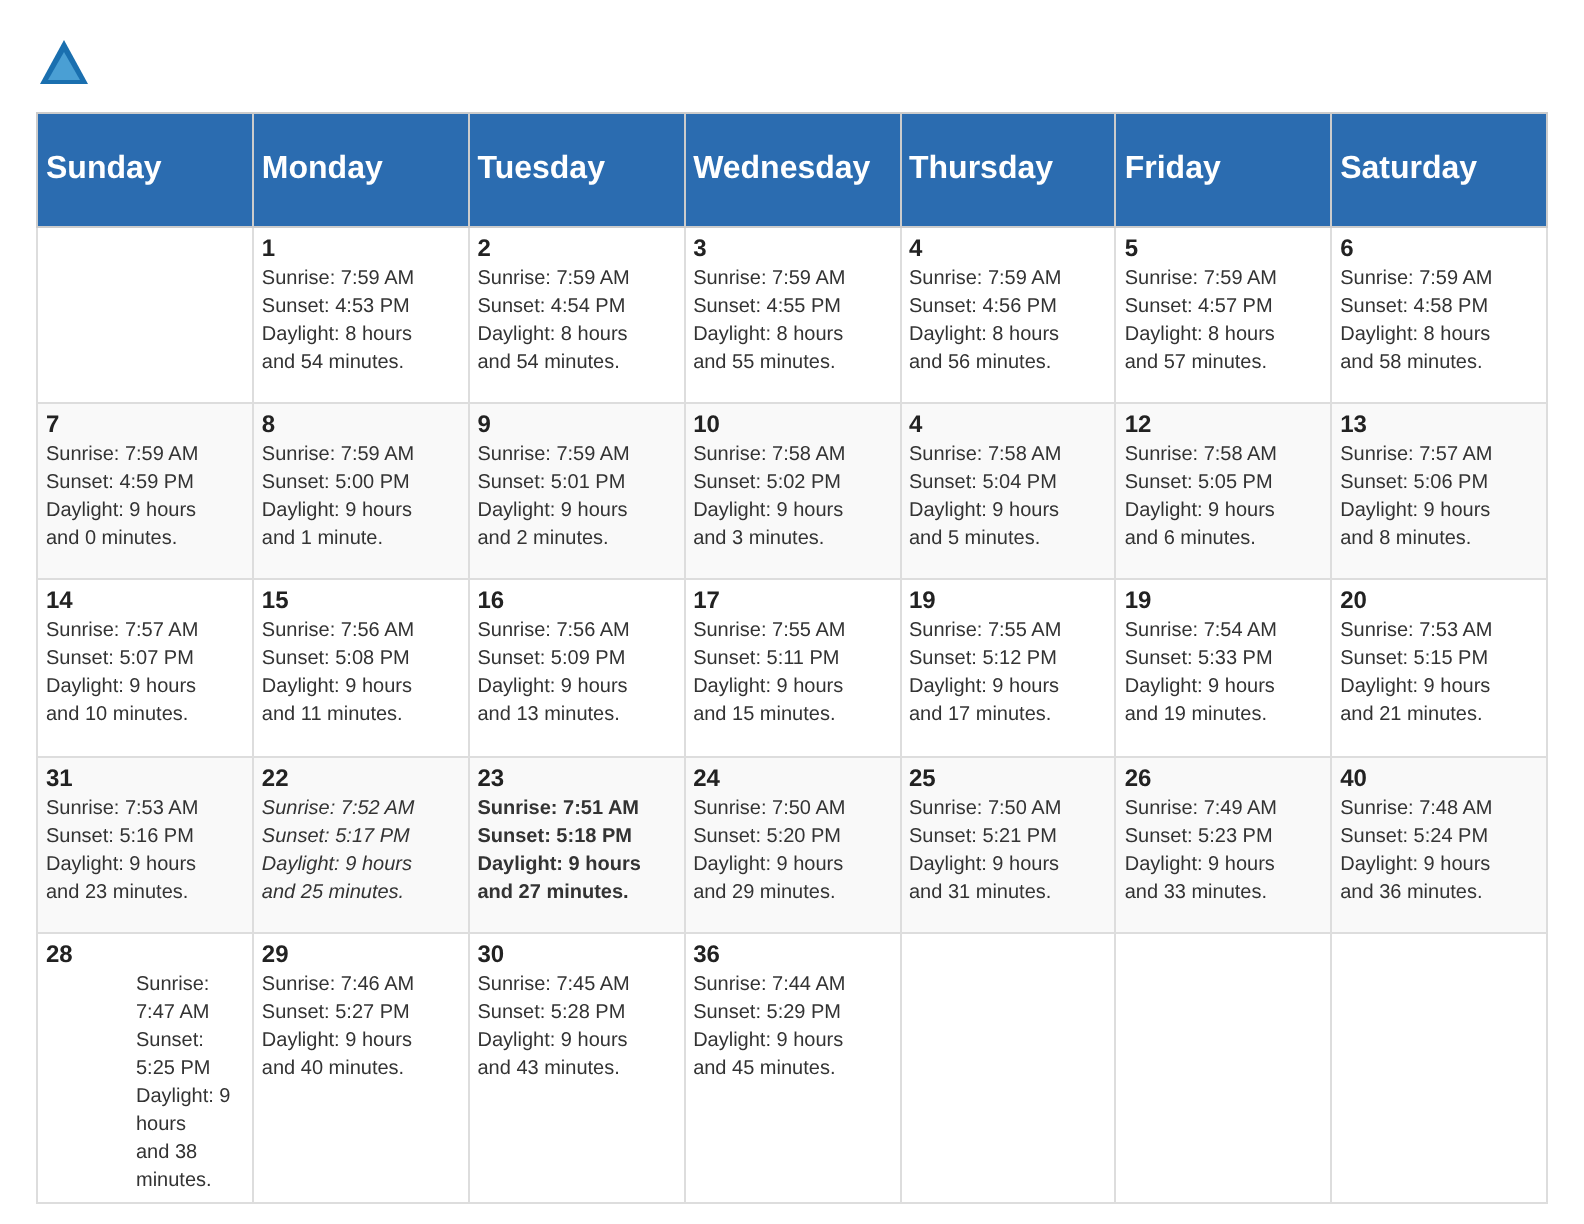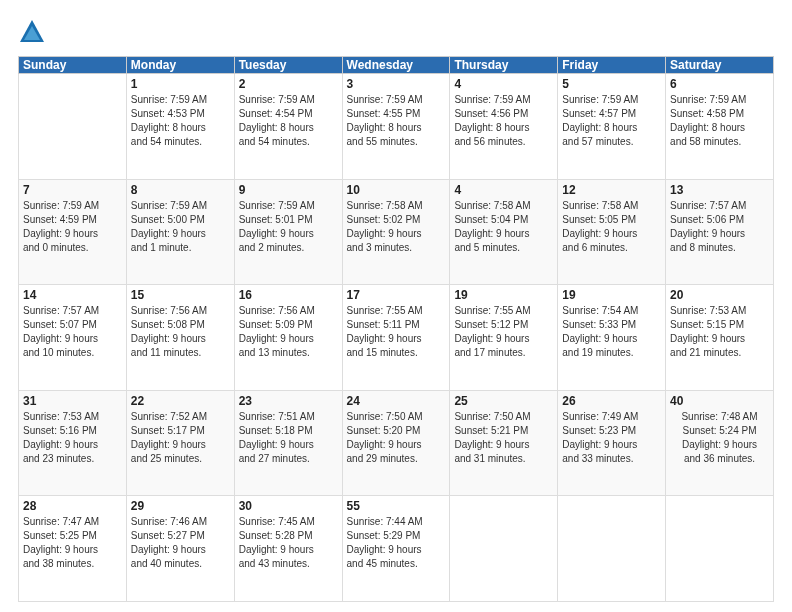--- a/index.html
+++ b/index.html
@@ -63,23 +63,23 @@
     }
     .calendar {
       flex: 1;
       border-collapse: collapse;
       width: 100%;
       font-size: 11px;
     }
     .calendar th {
       background: #2b6cb0;
       color: #fff;
-      padding: 1px 4px;
+      padding: 19px 4px;
       text-align: left;
-      font-size: 12px;
+      font-size: 16px;
       font-weight: bold;
       border: 1px solid #ccc;
     }
     .calendar td {
       border: 1px solid #ddd;
       vertical-align: top;
       padding: 3px 4px;
       width: 108px;
       height: 88px;
       background: #fff;
@@ -287,28 +287,28 @@
         <tr>
           <td>
             <span class="day-num">31</span>
             <div class="day-info" style="white-space: pre-line;">Sunrise: 7:53 AM
 Sunset: 5:16 PM
 Daylight: 9 hours
 and 23 minutes.</div>
           </td>
           <td>
             <span class="day-num">22</span>
-            <div class="day-info" style="white-space: pre-line;">Sunrise: 7:52 AM
+            <div class="day-info" style="white-space: pre-line; font-style: italic;">Sunrise: 7:52 AM
 Sunset: 5:17 PM
 Daylight: 9 hours
 and 25 minutes.</div>
           </td>
           <td>
             <span class="day-num">23</span>
-            <div class="day-info" style="white-space: pre-line;">Sunrise: 7:51 AM
+            <div class="day-info" style="white-space: pre-line; font-weight: bold;">Sunrise: 7:51 AM
 Sunset: 5:18 PM
 Daylight: 9 hours
 and 27 minutes.</div>
           </td>
           <td>
             <span class="day-num">24</span>
             <div class="day-info" style="white-space: pre-line;">Sunrise: 7:50 AM
 Sunset: 5:20 PM
 Daylight: 9 hours
 and 29 minutes.</div>
@@ -322,50 +322,50 @@
           </td>
           <td>
             <span class="day-num">26</span>
             <div class="day-info" style="white-space: pre-line;">Sunrise: 7:49 AM
 Sunset: 5:23 PM
 Daylight: 9 hours
 and 33 minutes.</div>
           </td>
           <td>
             <span class="day-num">40</span>
-            <div class="day-info" style="white-space: pre-line; text-align: center;">Sunrise: 7:48 AM
+            <div class="day-info" style="white-space: pre-line;">Sunrise: 7:48 AM
 Sunset: 5:24 PM
 Daylight: 9 hours
 and 36 minutes.</div>
           </td>
         </tr>
         <tr>
           <td>
             <span class="day-num">28</span>
-            <div class="day-info" style="white-space: pre-line;">Sunrise: 7:47 AM
+            <div class="day-info" style="white-space: pre-line; margin-left: 45px;">Sunrise: 7:47 AM
 Sunset: 5:25 PM
 Daylight: 9 hours
 and 38 minutes.</div>
           </td>
           <td>
             <span class="day-num">29</span>
             <div class="day-info" style="white-space: pre-line;">Sunrise: 7:46 AM
 Sunset: 5:27 PM
 Daylight: 9 hours
 and 40 minutes.</div>
           </td>
           <td>
             <span class="day-num">30</span>
             <div class="day-info" style="white-space: pre-line;">Sunrise: 7:45 AM
 Sunset: 5:28 PM
 Daylight: 9 hours
 and 43 minutes.</div>
           </td>
           <td>
-            <span class="day-num">55</span>
+            <span class="day-num">36</span>
             <div class="day-info" style="white-space: pre-line;">Sunrise: 7:44 AM
 Sunset: 5:29 PM
 Daylight: 9 hours
 and 45 minutes.</div>
           </td>
           <td class="empty-cell"></td>
           <td class="empty-cell"></td>
           <td class="empty-cell"></td>
         </tr>
       </tbody>

